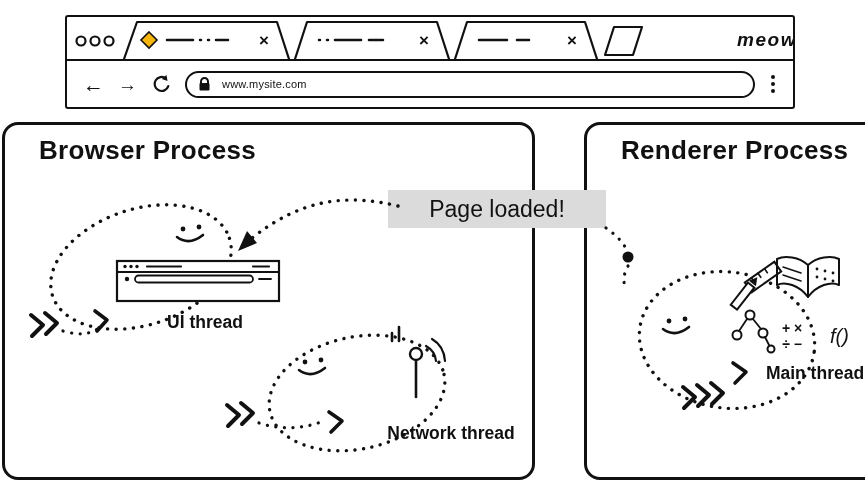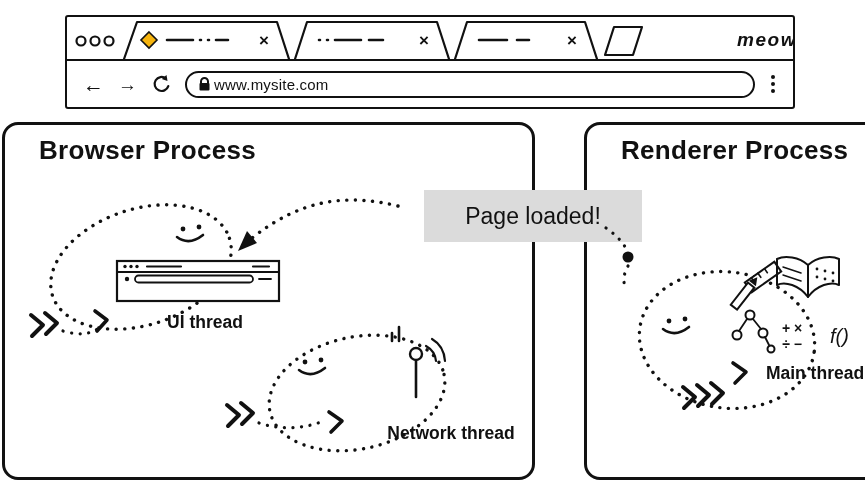--- a/index.html
+++ b/index.html
@@ -17,38 +17,38 @@
     position:absolute; left:0; top:42px; width:726px; height:48px;
     border-top:2px solid #111; box-sizing:border-box;
     display:flex; align-items:center; padding:0 16px; gap:14px;
   }
   .navglyph { font-size:21px; font-weight:bold; line-height:1; cursor:default; }
   .navglyph.fwd { font-weight:normal; font-size:19px; }
   .addressbar {
     flex:1; height:27px; border:2px solid #111; border-radius:14px;
     display:flex; align-items:center; padding:0 12px; box-sizing:border-box;
   }
-  .url { font-size:15px; margin-left:4px; letter-spacing:0.2px; }
+  .url { font-size:11px; margin-left:12px; letter-spacing:0.2px; }
   .menu-dots { display:flex; flex-direction:column; gap:3px; padding:2px; }
   .menu-dots i { width:4px; height:4px; border-radius:50%; background:#111; }
   
   .procbox {
     position:absolute; border:3px solid #111; border-radius:16px; background:#fff;
     box-sizing:border-box;
   }
   .procbox h2 {
     position:absolute; left:34px; top:10px; margin:0;
     font-size:26px; font-weight:bold; letter-spacing:0.3px;
   }
   .procbox svg.art { position:absolute; left:0; top:0; }
   #browser-box { left:2px; top:122px; width:533px; height:358px; }
   #renderer-box { left:548px; top:122px; width:314px; height:358px;margin-left:36px; }
   
   .callout {
-    position:absolute; left:424px; top:190px; width:218px; height:52px;
+    position:absolute; left:388px; top:190px; width:218px; height:38px;
     background:#dbdbdb; display:flex; align-items:center; justify-content:center;
     font-size:23px; z-index:5;
   }
   .overlay { position:absolute; left:0; top:0; z-index:6; pointer-events:none; }
   
   svg .ink  { stroke:#111; fill:none; stroke-linecap:round; stroke-linejoin:round; }
   svg .dots { stroke-dasharray:0.1 8.5; }
   svg text  { font-family:"Liberation Sans", sans-serif; fill:#111; }
 </style>
 </head>

